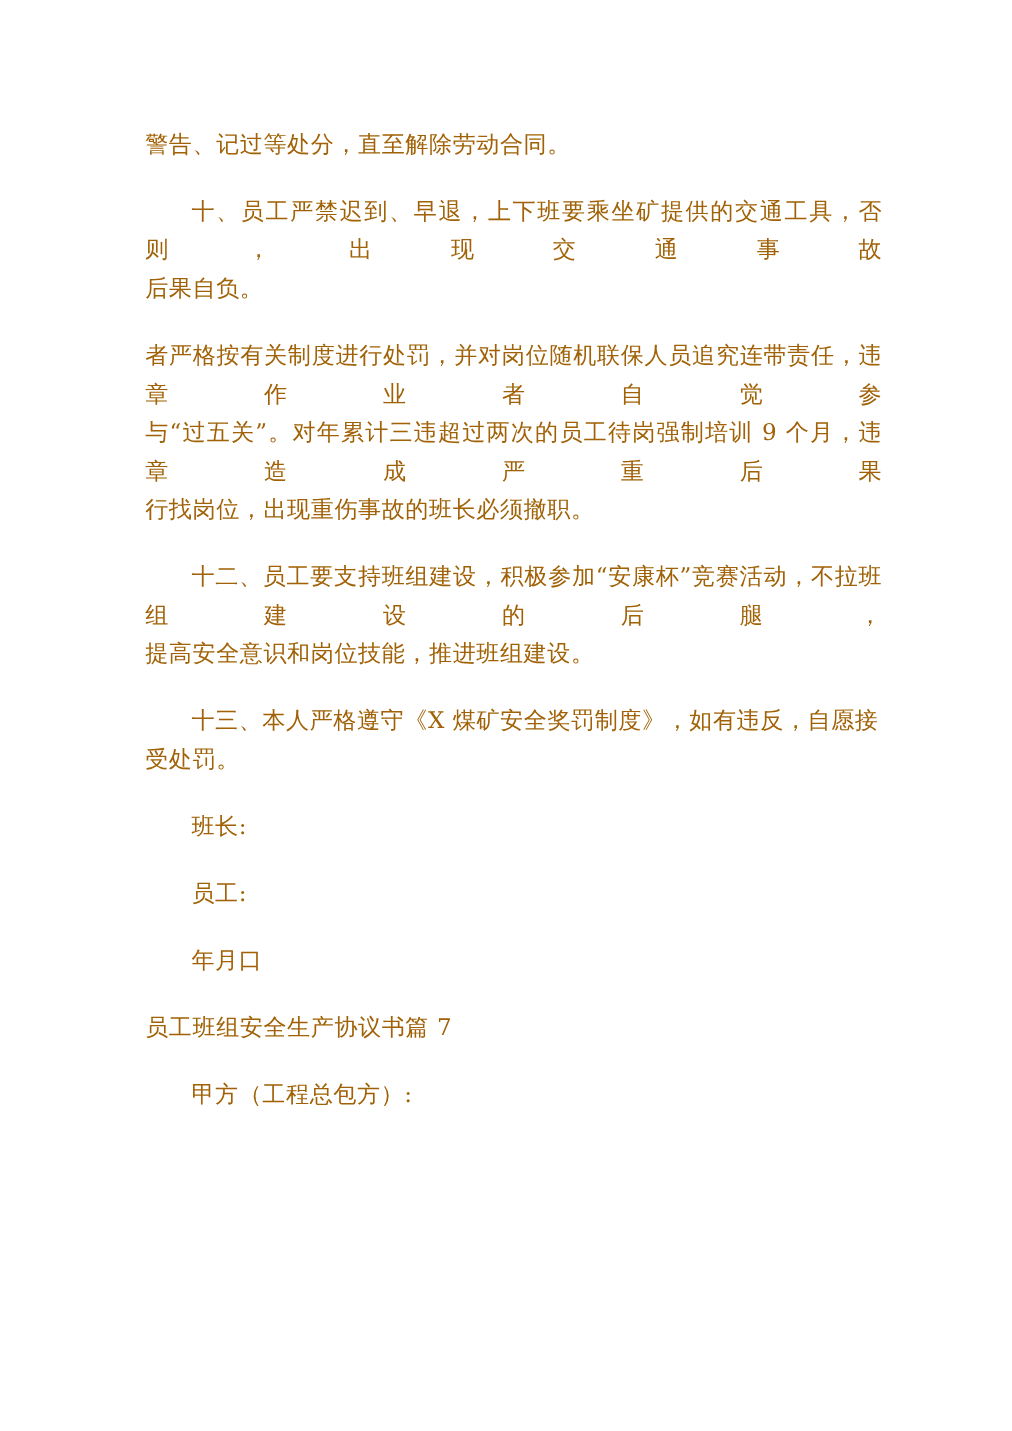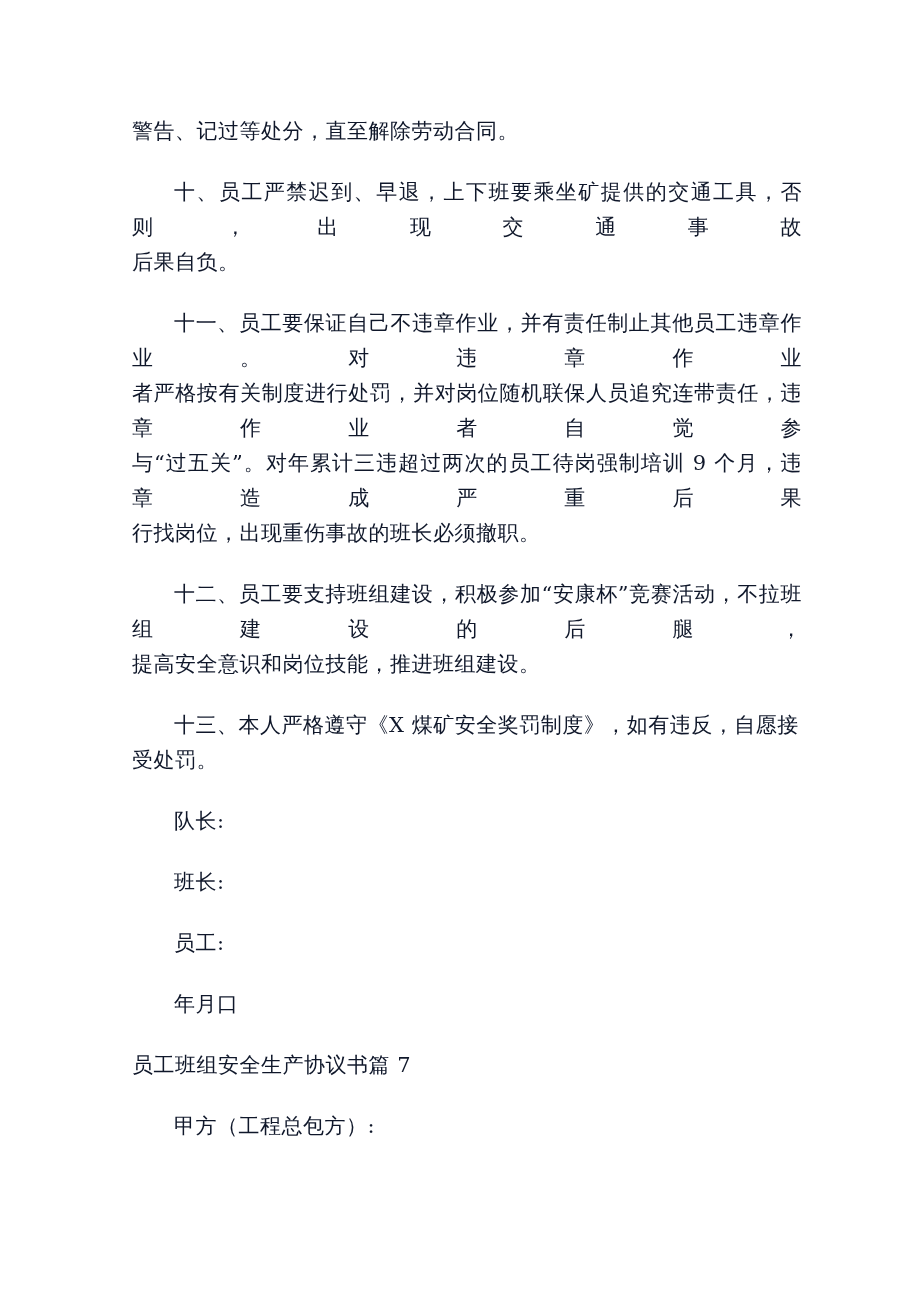--- a/index.html
+++ b/index.html
@@ -38,43 +38,39 @@
     text-indent: 42px;
   }
   .block.heading .line {
     letter-spacing: 0.5px;
   }
 </style>
 </head>
 <body>
 
 <main class="page">
-  <div id="doc" style="color: #0f172a;">
+  <div id="doc" style="color: #a16207;">
       <div class="block body">
         <div class="line">警告、记过等处分，直至解除劳动合同。</div>
       </div>
       <div class="block body">
         <div class="line just indent">十、员工严禁迟到、早退，上下班要乘坐矿提供的交通工具，否则，出现交通事故</div>
         <div class="line">后果自负。</div>
       </div>
       <div class="block body">
-        <div class="line just indent">十一、员工要保证自己不违章作业，并有责任制止其他员工违章作业。对违章作业</div>
         <div class="line just">者严格按有关制度进行处罚，并对岗位随机联保人员追究连带责任，违章作业者自觉参</div>
         <div class="line just">与“过五关”。对年累计三违超过两次的员工待岗强制培训 9 个月，违章造成严重后果</div>
         <div class="line">行找岗位，出现重伤事故的班长必须撤职。</div>
       </div>
       <div class="block body">
         <div class="line just indent">十二、员工要支持班组建设，积极参加“安康杯”竞赛活动，不拉班组建设的后腿，</div>
         <div class="line">提高安全意识和岗位技能，推进班组建设。</div>
       </div>
       <div class="block body">
         <div class="line indent">十三、本人严格遵守《X 煤矿安全奖罚制度》，如有违反，自愿接受处罚。</div>
-      </div>
-      <div class="block body">
-        <div class="line indent">队长:</div>
       </div>
       <div class="block body">
         <div class="line indent">班长:</div>
       </div>
       <div class="block body">
         <div class="line indent">员工:</div>
       </div>
       <div class="block body">
         <div class="line indent">年月口</div>
       </div>

